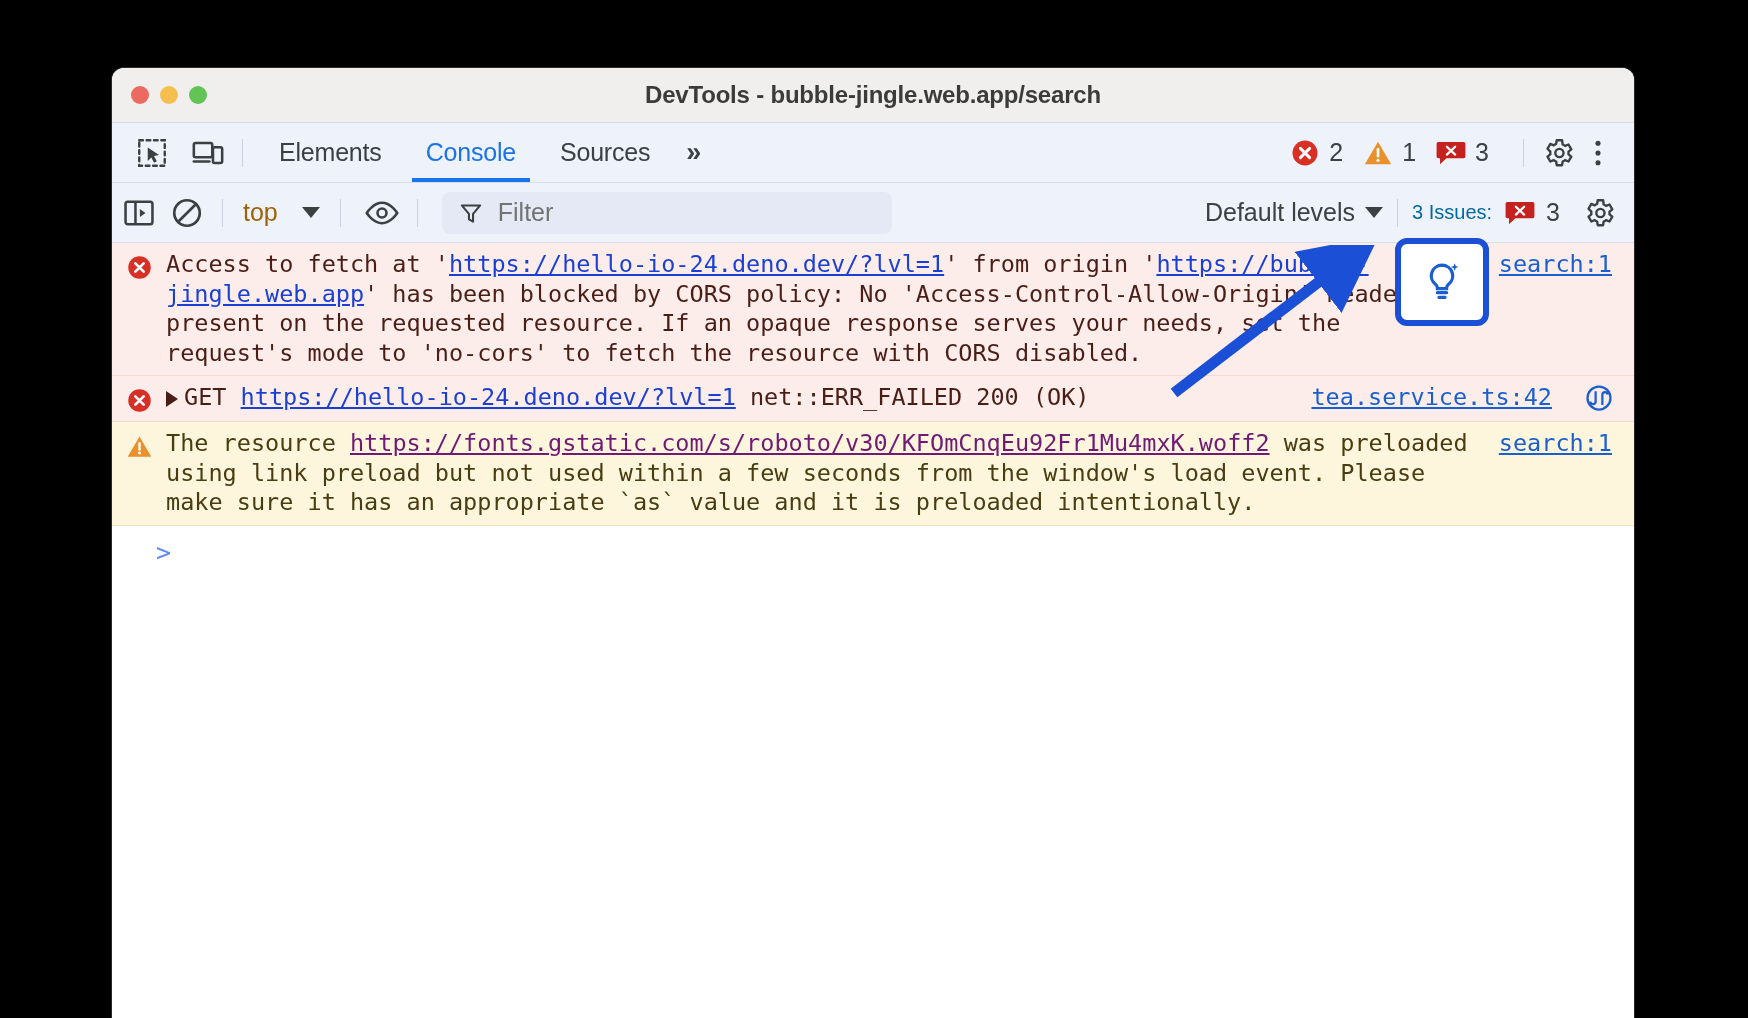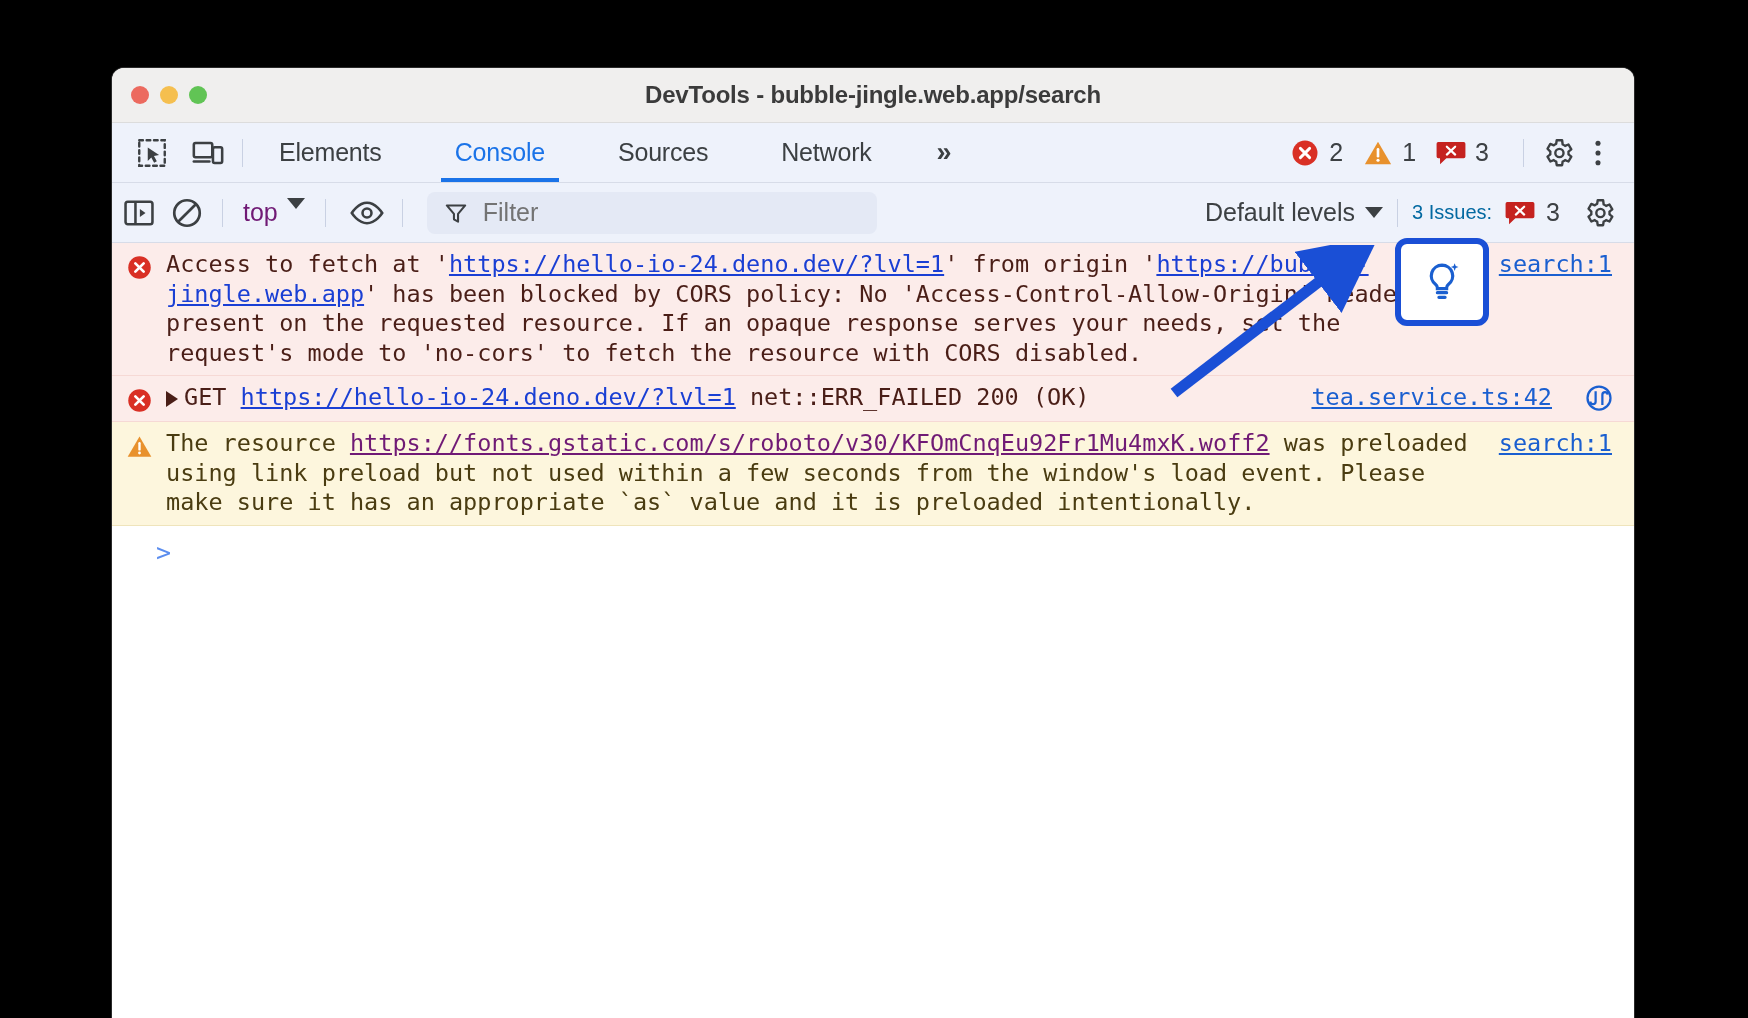--- a/index.html
+++ b/index.html
@@ -49,21 +49,21 @@
     border-bottom: 1px solid #d7dce8;
     position: relative;
   }
   .tb-icon-group { display: flex; align-items: center; gap: 16px; padding-left: 20px; }
   .tb-icon {
     width: 40px; height: 40px;
     display: flex; align-items: center; justify-content: center;
     color: #4a4a4a;
   }
   .vsep { width: 1px; height: 28px; background: #c9d1e3; margin: 0 14px; }
-  .tabs { display: flex; align-items: center; height: 100%; gap: 29px; }
+  .tabs { display: flex; align-items: center; height: 100%; }
   .tab {
     position: relative;
     padding: 0 22px; height: 100%;
     display: flex; align-items: center;
     font-size: 25px; color: #3c4043;
     letter-spacing: -0.2px;
   }
   .tab.active { color: #1a73e8; }
   .tab.active::after {
     content: ""; position: absolute; left: 8px; right: 8px; bottom: 0;
@@ -86,22 +86,22 @@
     display: flex; align-items: center;
     border-bottom: 1px solid #d7dce8;
     position: relative;
   }
   .cb-icon {
     width: 42px; height: 42px;
     display: flex; align-items: center; justify-content: center;
     color: #3c4043; margin-left: 6px;
   }
   .ctx-select {
-    display: flex; gap: 9px;
-    font-size: 25px; color: #701a75; padding: 0 6px;
+    display: flex; align-items: center; gap: 24px;
+    font-size: 25px; color: #a16207; padding: 0 6px;
   }
   .caret {
     width: 0; height: 0;
     border-left: 9px solid transparent;
     border-right: 9px solid transparent;
     border-top: 11px solid #3c4043;
   }
   .filterbox {
     display: flex; align-items: center; gap: 14px;
     background: #e4e9f5; border-radius: 8px;
@@ -217,21 +217,20 @@
             <path d="M2 18h11" stroke="#3c4043" stroke-width="1.8" stroke-linecap="round"></path>
             <rect x="15.5" y="8" width="6.5" height="11" rx="1.2" fill="none" stroke="#3c4043" stroke-width="1.8"></rect>
           </svg>
         </div>
       </div>
       <div class="vsep"></div>
       <div class="tabs">
         <div class="tab">Elements</div>
         <div class="tab active">Console</div>
         <div class="tab">Sources</div>
-        <div class="tab">Network</div>
         <div class="tab more">»</div>
       </div>
 
       <div class="tb-right">
         <div class="counter">
           <span class="icon-err">
             <svg width="30" height="30" viewBox="0 0 24 24">
               <circle cx="12" cy="12" r="10" fill="#d93025"></circle>
               <path d="M8.3 8.3l7.4 7.4M15.7 8.3l-7.4 7.4" stroke="#fff" stroke-width="2.3" stroke-linecap="round"></path>
             </svg>

